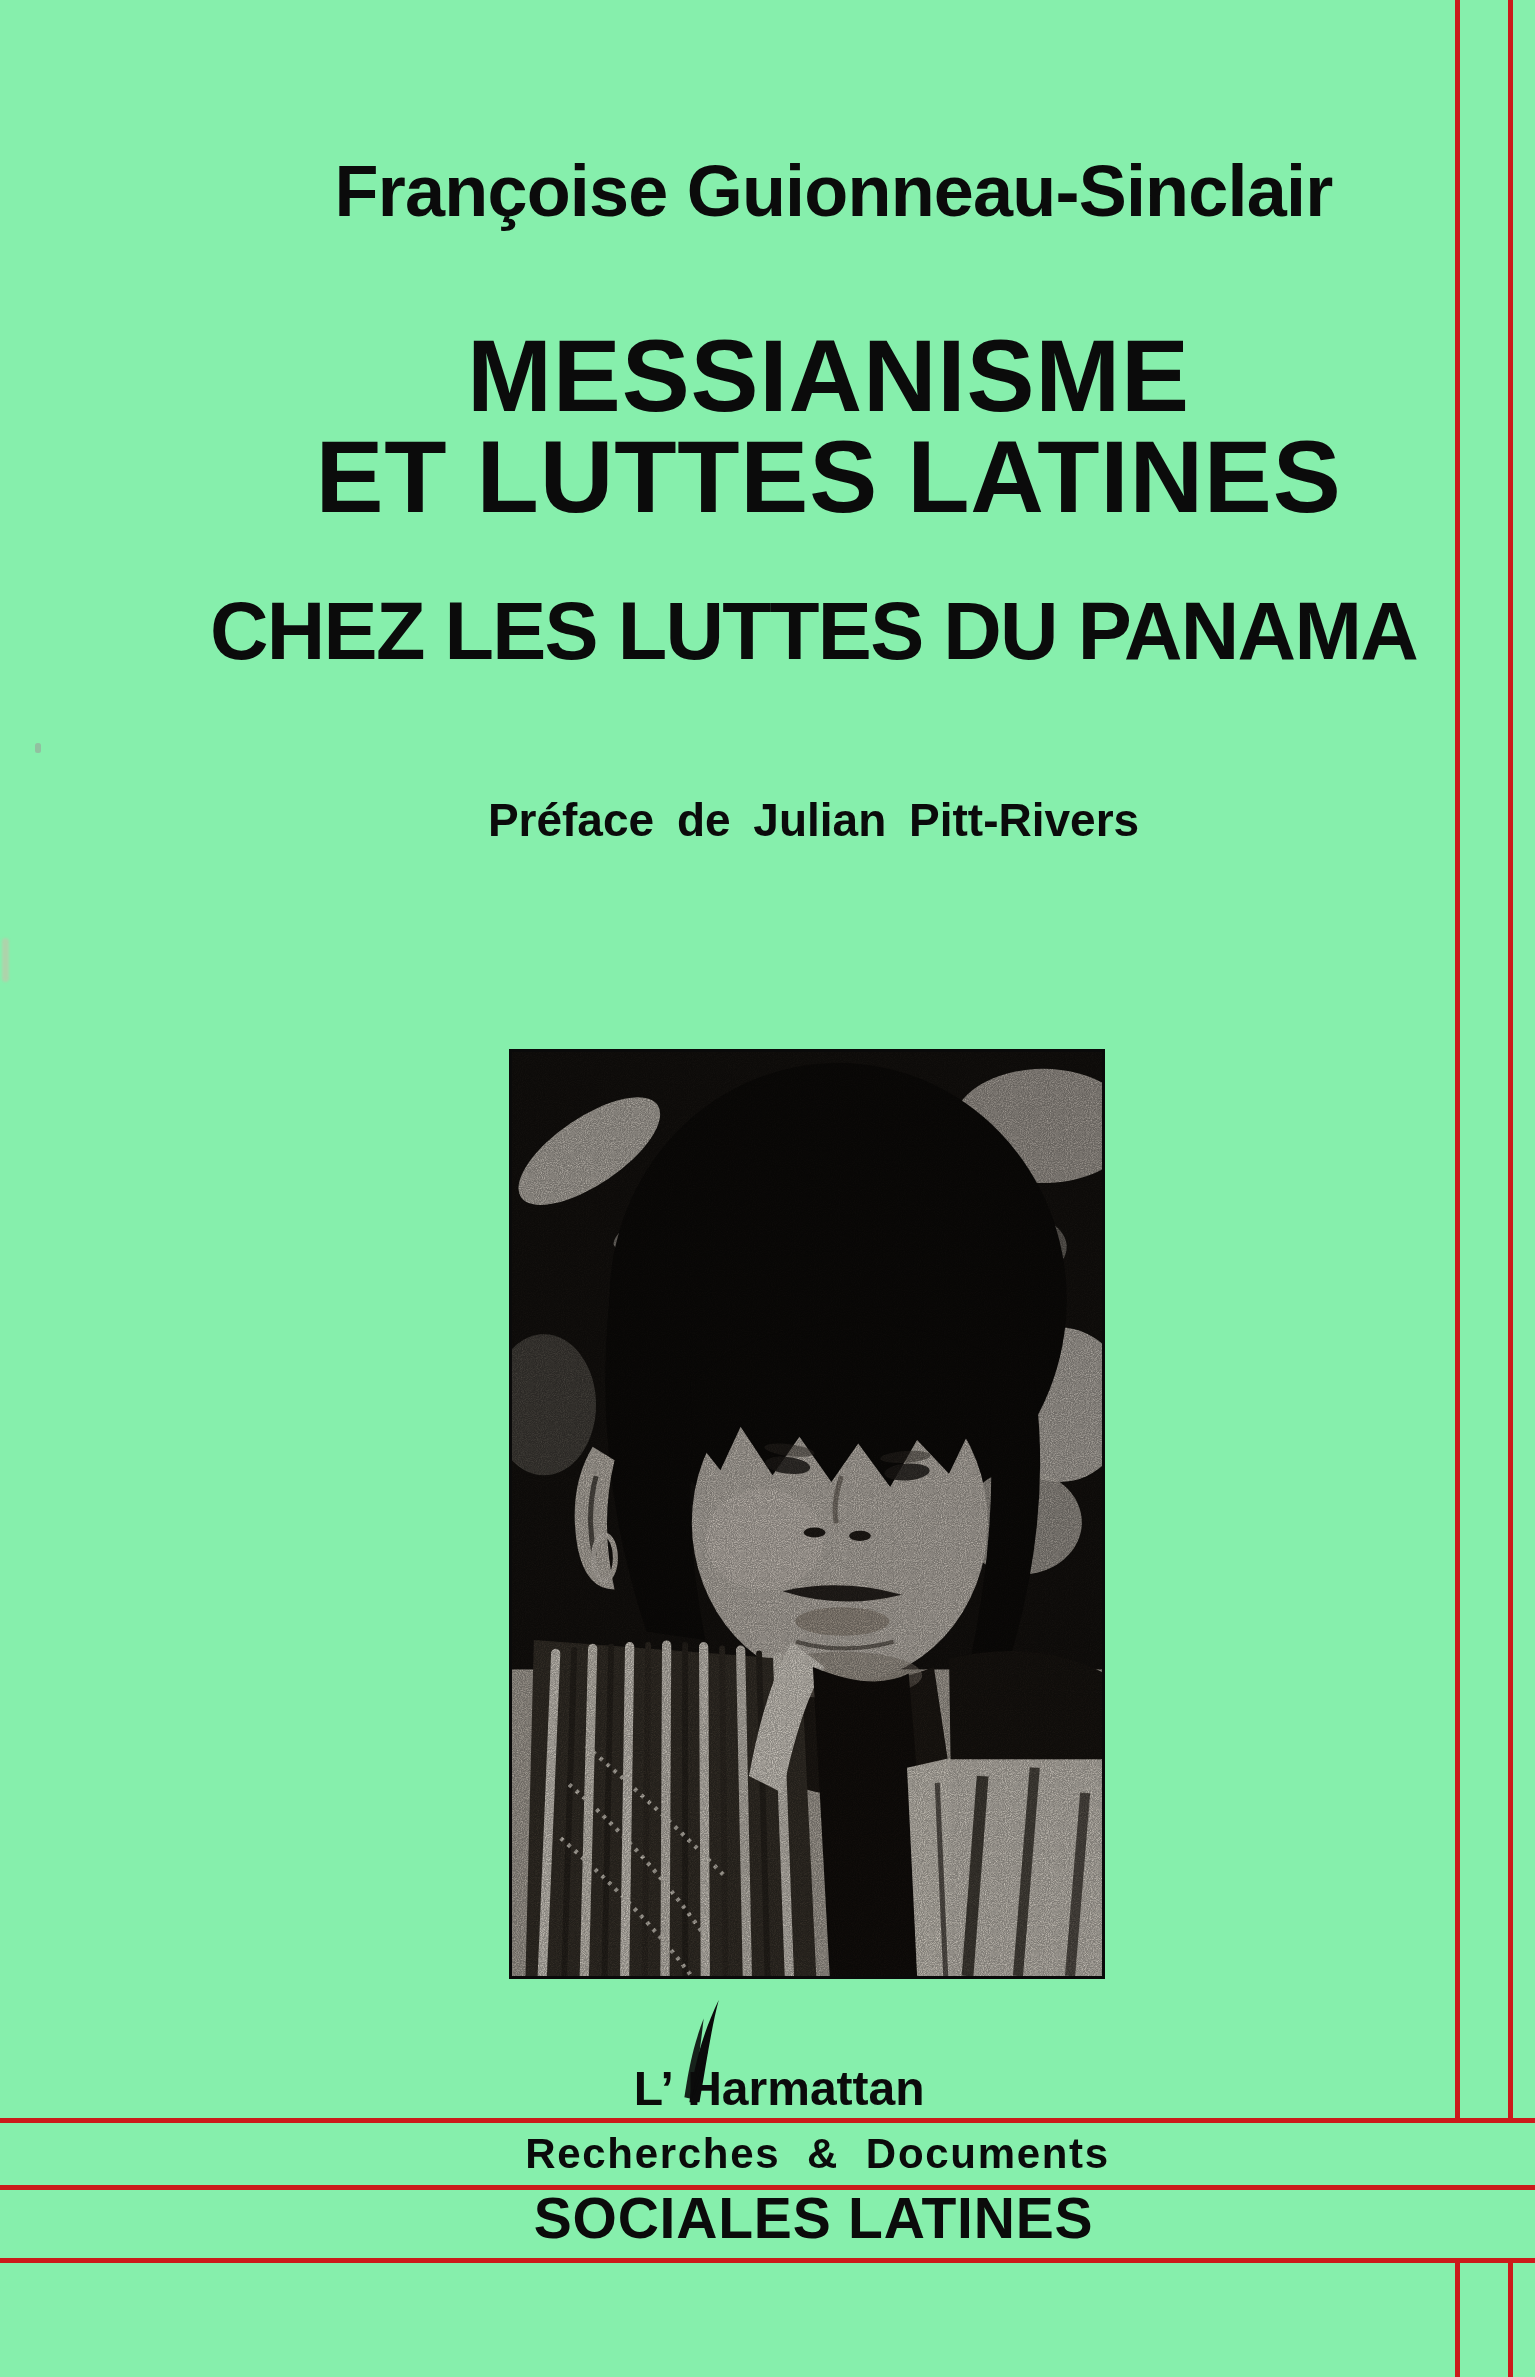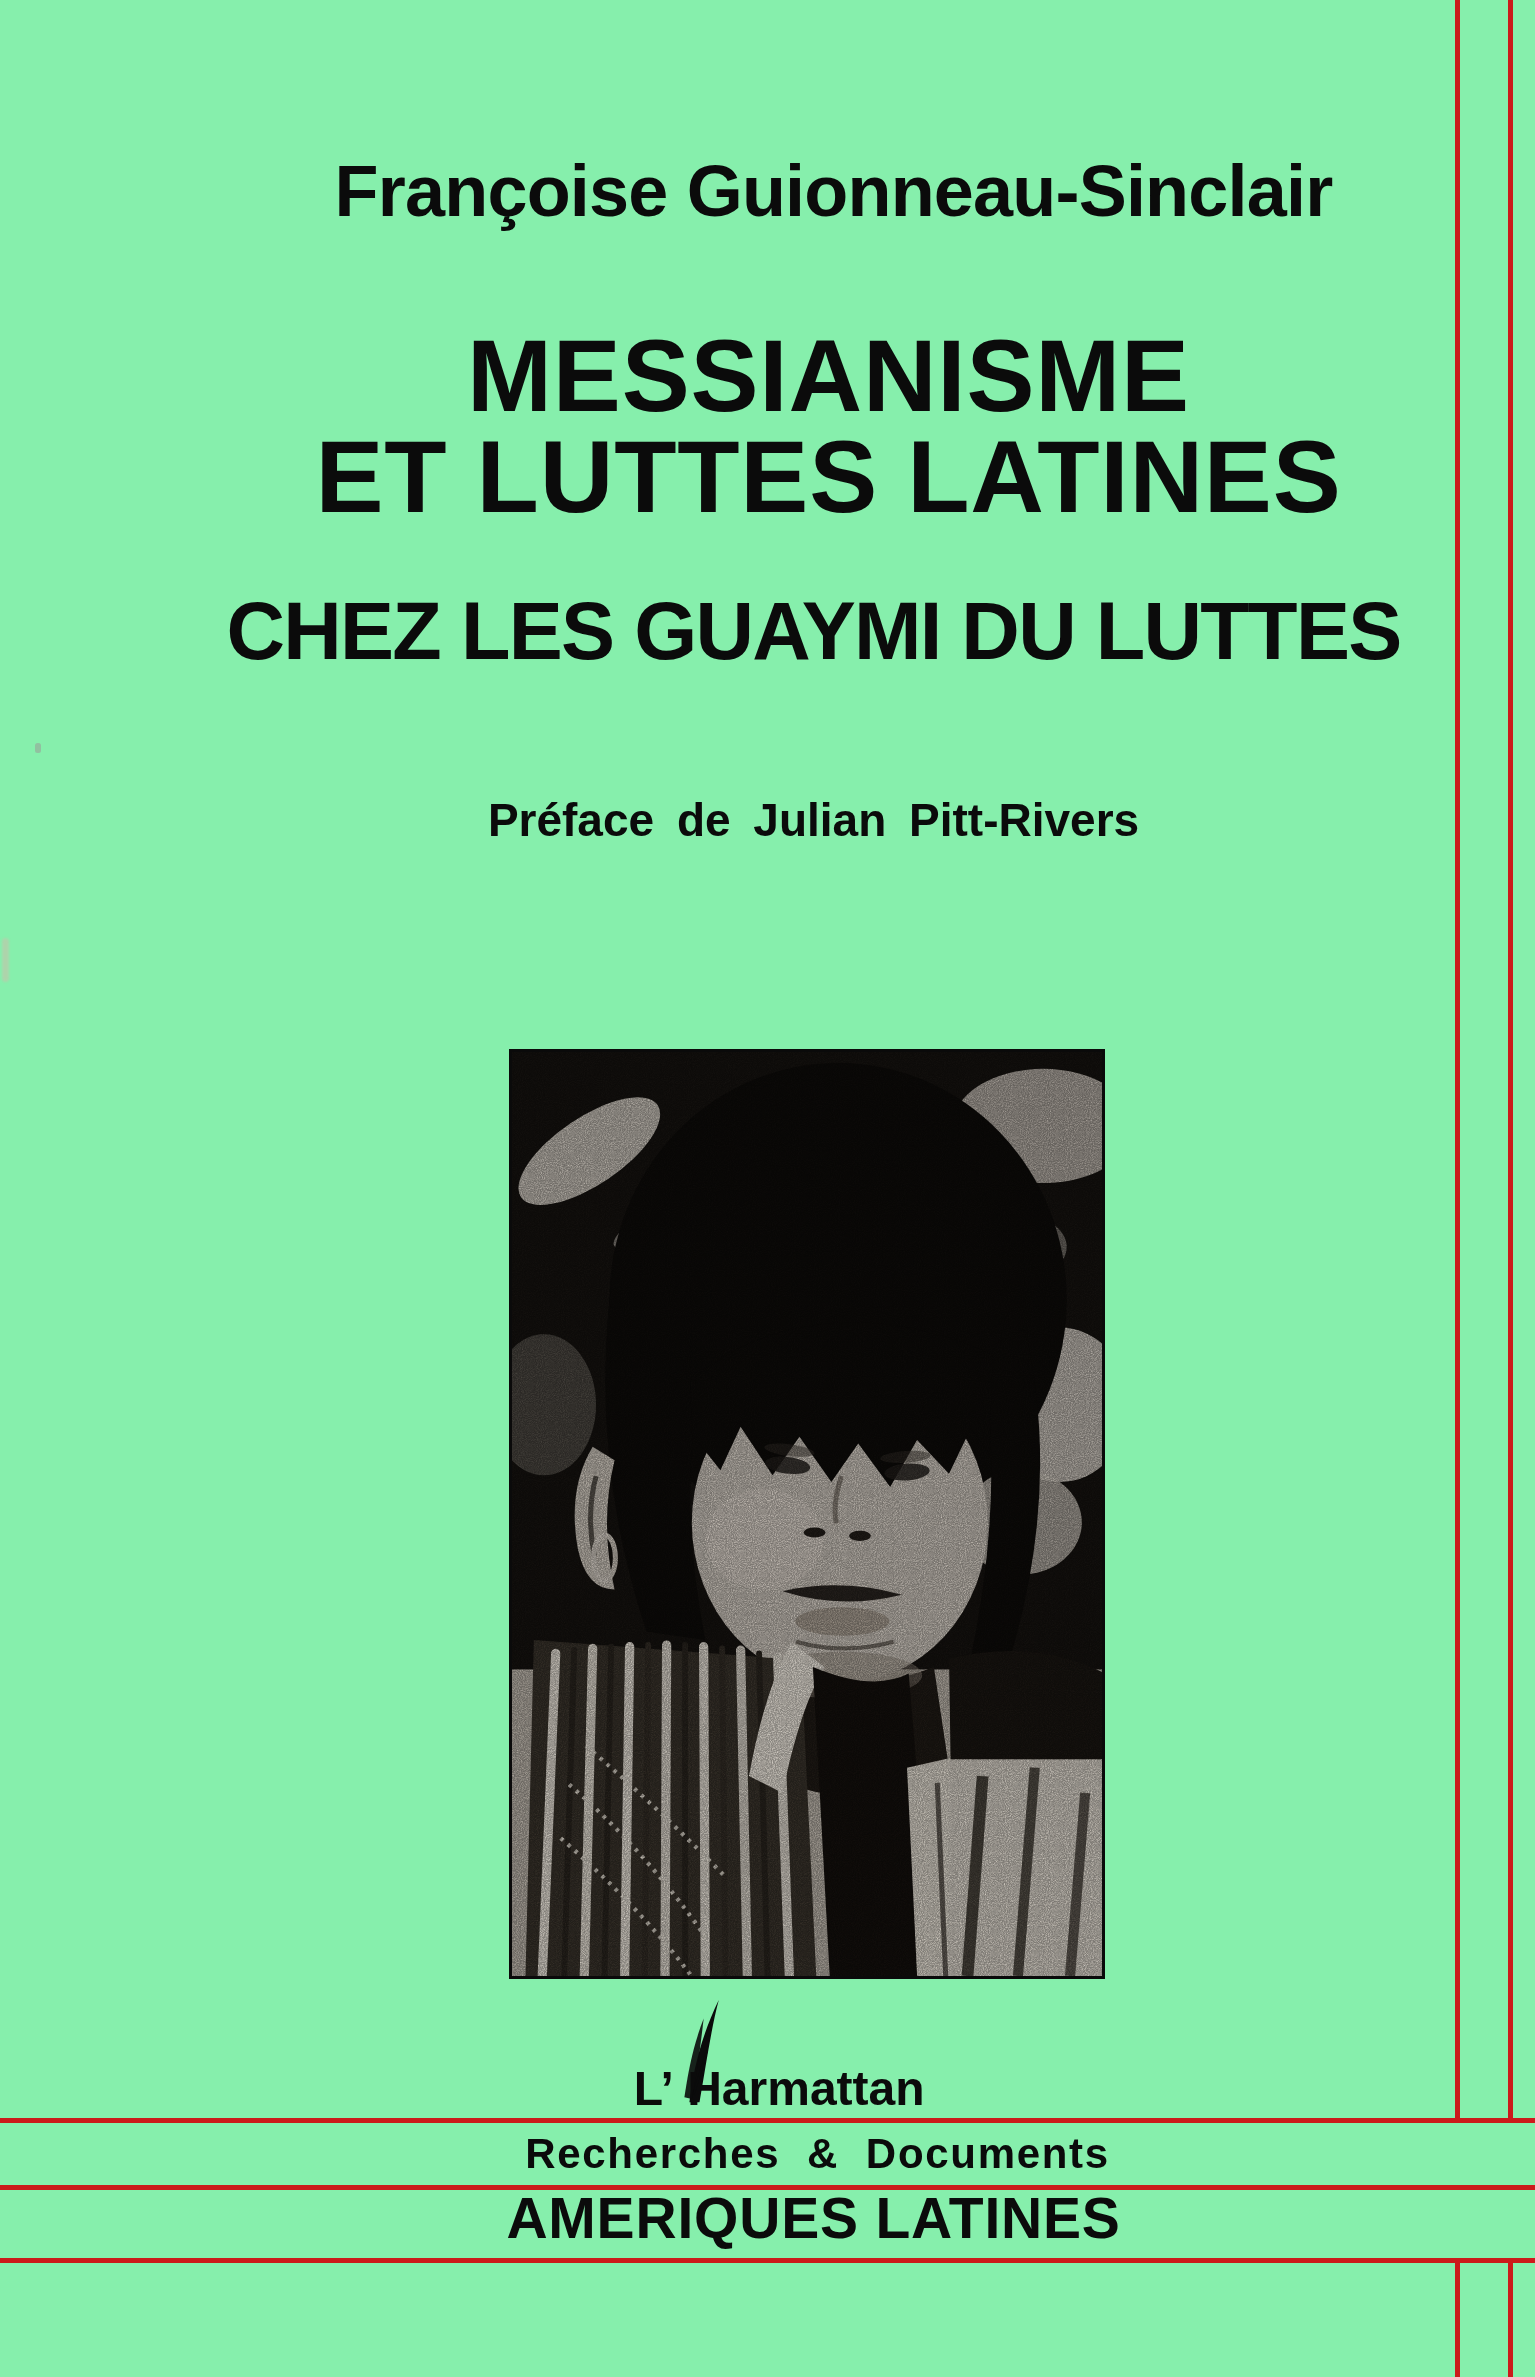--- a/index.html
+++ b/index.html
@@ -54,21 +54,21 @@
   </div>
 
   <div class="cl title t1">
     <span>MESSIANISME</span>
   </div>
   <div class="cl title t2">
     <span>ET LUTTES LATINES</span>
   </div>
 
   <div class="cl subtitle">
-    <span>CHEZ LES GUAYMI DU LUTTES</span>
+    <span>CHEZ LES LUTTES DU PANAMA</span>
   </div>
 
   <div class="cl preface">
     <span>Préface de Julian Pitt-Rivers</span>
   </div>
 
   <div class="photo" role="img" aria-label="Black-and-white halftone portrait of a young Guaymi woman with dark hair over her forehead, a hoop earring and a fringed, beaded dress">
     <svg viewBox="0 0 702 1100" preserveAspectRatio="none">
       <defs>
         <filter id="grainF" x="0" y="0" width="100%" height="100%">
@@ -169,20 +169,20 @@
           <path d="M15 118 L31 66" stroke="#0b0b0b" stroke-width="2.5" fill="none"></path>
         </svg><span>H</span></span><span>armattan</span>
   </div>
 
   <div class="hrule" style="top:2118px"></div>
   <div class="cl collection">
     <span>Recherches &amp; Documents</span>
   </div>
   <div class="hrule" style="top:2185px"></div>
   <div class="cl series">
-    <span>AMERIQUES LATINES</span>
+    <span>SOCIALES LATINES</span>
   </div>
   <div class="hrule" style="top:2258px"></div>
 
   <div class="speck"></div>
   <div class="smudge"></div>
 </div>
 
 
 </body></html>

